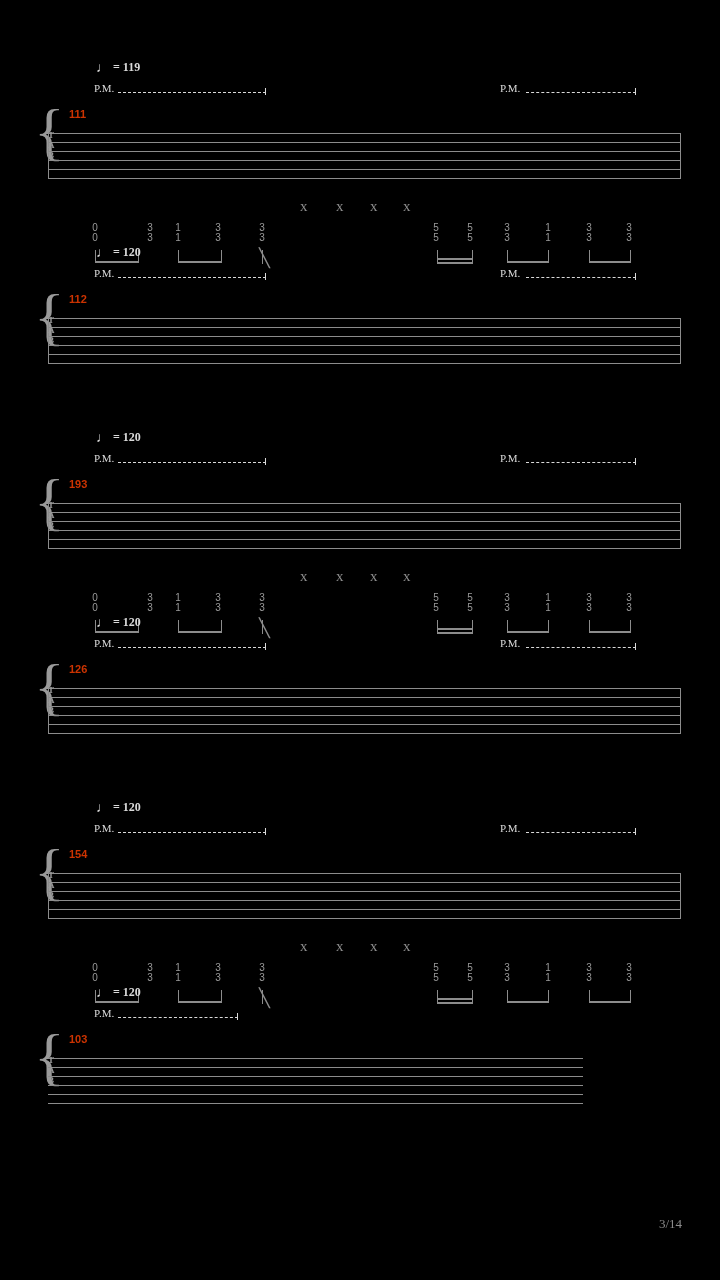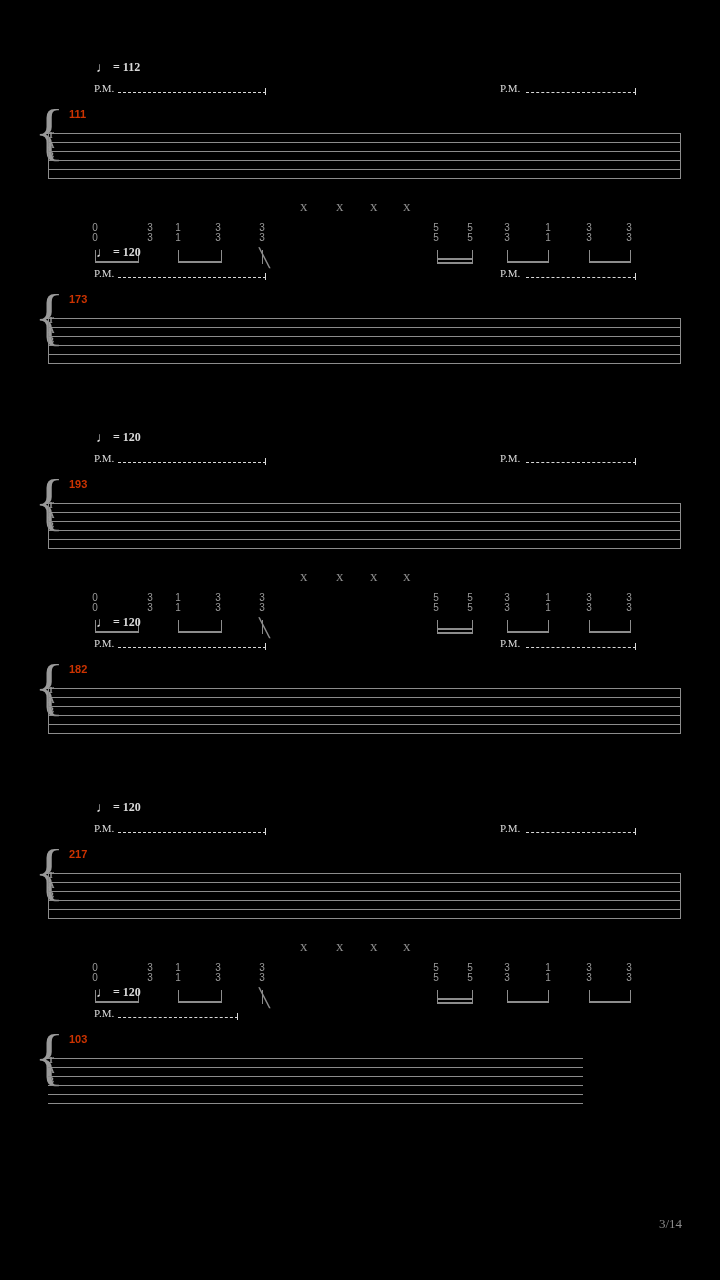--- a/index.html
+++ b/index.html
@@ -154,21 +154,21 @@
     font-size: 13px;
     font-family: "Liberation Serif", serif;
   }
 </style>
 </head>
 <body>
 
 <div class="page">
 
   <div class="system" style="top:60px;">
-    <div class="tempo"><span class="note-glyph">♩</span> <span>= 112</span></div>
+    <div class="tempo"><span class="note-glyph">♩</span> <span>= 119</span></div>
 
     <div class="pm" style="left:94px; top:22px;">P.M.</div>
     <div class="pm-line" style="left:118px; top:32px; width:148px;"></div>
     <div class="pm-end" style="left:265px; top:28px;"></div>
 
     <div class="pm" style="left:500px; top:22px;">P.M.</div>
     <div class="pm-line" style="left:526px; top:32px; width:110px;"></div>
     <div class="pm-end" style="left:635px; top:28px;"></div>
 
     <div class="measnum" style="left:69px; top:48px;">111</div>
@@ -242,21 +242,21 @@
     <div class="tempo"><span class="note-glyph">♩</span> <span>= 120</span></div>
 
     <div class="pm" style="left:94px; top:22px;">P.M.</div>
     <div class="pm-line" style="left:118px; top:32px; width:148px;"></div>
     <div class="pm-end" style="left:265px; top:28px;"></div>
 
     <div class="pm" style="left:500px; top:22px;">P.M.</div>
     <div class="pm-line" style="left:526px; top:32px; width:110px;"></div>
     <div class="pm-end" style="left:635px; top:28px;"></div>
 
-    <div class="measnum" style="left:69px; top:48px;">173</div>
+    <div class="measnum" style="left:69px; top:48px;">112</div>
 
     <div class="brace" style="left:34px; top:42px;">{</div>
 
     <div class="staff" style="top:73px;">
       <div class="line" style="top:0px;"></div>
       <div class="line" style="top:9px;"></div>
       <div class="line" style="top:18px;"></div>
       <div class="line" style="top:27px;"></div>
       <div class="line" style="top:36px;"></div>
       <div class="line" style="top:45px;"></div>
@@ -398,21 +398,21 @@
     <div class="tempo"><span class="note-glyph">♩</span> <span>= 120</span></div>
 
     <div class="pm" style="left:94px; top:22px;">P.M.</div>
     <div class="pm-line" style="left:118px; top:32px; width:148px;"></div>
     <div class="pm-end" style="left:265px; top:28px;"></div>
 
     <div class="pm" style="left:500px; top:22px;">P.M.</div>
     <div class="pm-line" style="left:526px; top:32px; width:110px;"></div>
     <div class="pm-end" style="left:635px; top:28px;"></div>
 
-    <div class="measnum" style="left:69px; top:48px;">182</div>
+    <div class="measnum" style="left:69px; top:48px;">126</div>
 
     <div class="brace" style="left:34px; top:42px;">{</div>
 
     <div class="staff" style="top:73px;">
       <div class="line" style="top:0px;"></div>
       <div class="line" style="top:9px;"></div>
       <div class="line" style="top:18px;"></div>
       <div class="line" style="top:27px;"></div>
       <div class="line" style="top:36px;"></div>
       <div class="line" style="top:45px;"></div>
@@ -428,21 +428,21 @@
     <div class="tempo"><span class="note-glyph">♩</span> <span>= 120</span></div>
 
     <div class="pm" style="left:94px; top:22px;">P.M.</div>
     <div class="pm-line" style="left:118px; top:32px; width:148px;"></div>
     <div class="pm-end" style="left:265px; top:28px;"></div>
 
     <div class="pm" style="left:500px; top:22px;">P.M.</div>
     <div class="pm-line" style="left:526px; top:32px; width:110px;"></div>
     <div class="pm-end" style="left:635px; top:28px;"></div>
 
-    <div class="measnum" style="left:69px; top:48px;">217</div>
+    <div class="measnum" style="left:69px; top:48px;">154</div>
 
     <div class="brace" style="left:34px; top:42px;">{</div>
 
     <div class="staff" style="top:73px;">
       <div class="line" style="top:0px;"></div>
       <div class="line" style="top:9px;"></div>
       <div class="line" style="top:18px;"></div>
       <div class="line" style="top:27px;"></div>
       <div class="line" style="top:36px;"></div>
       <div class="line" style="top:45px;"></div>

